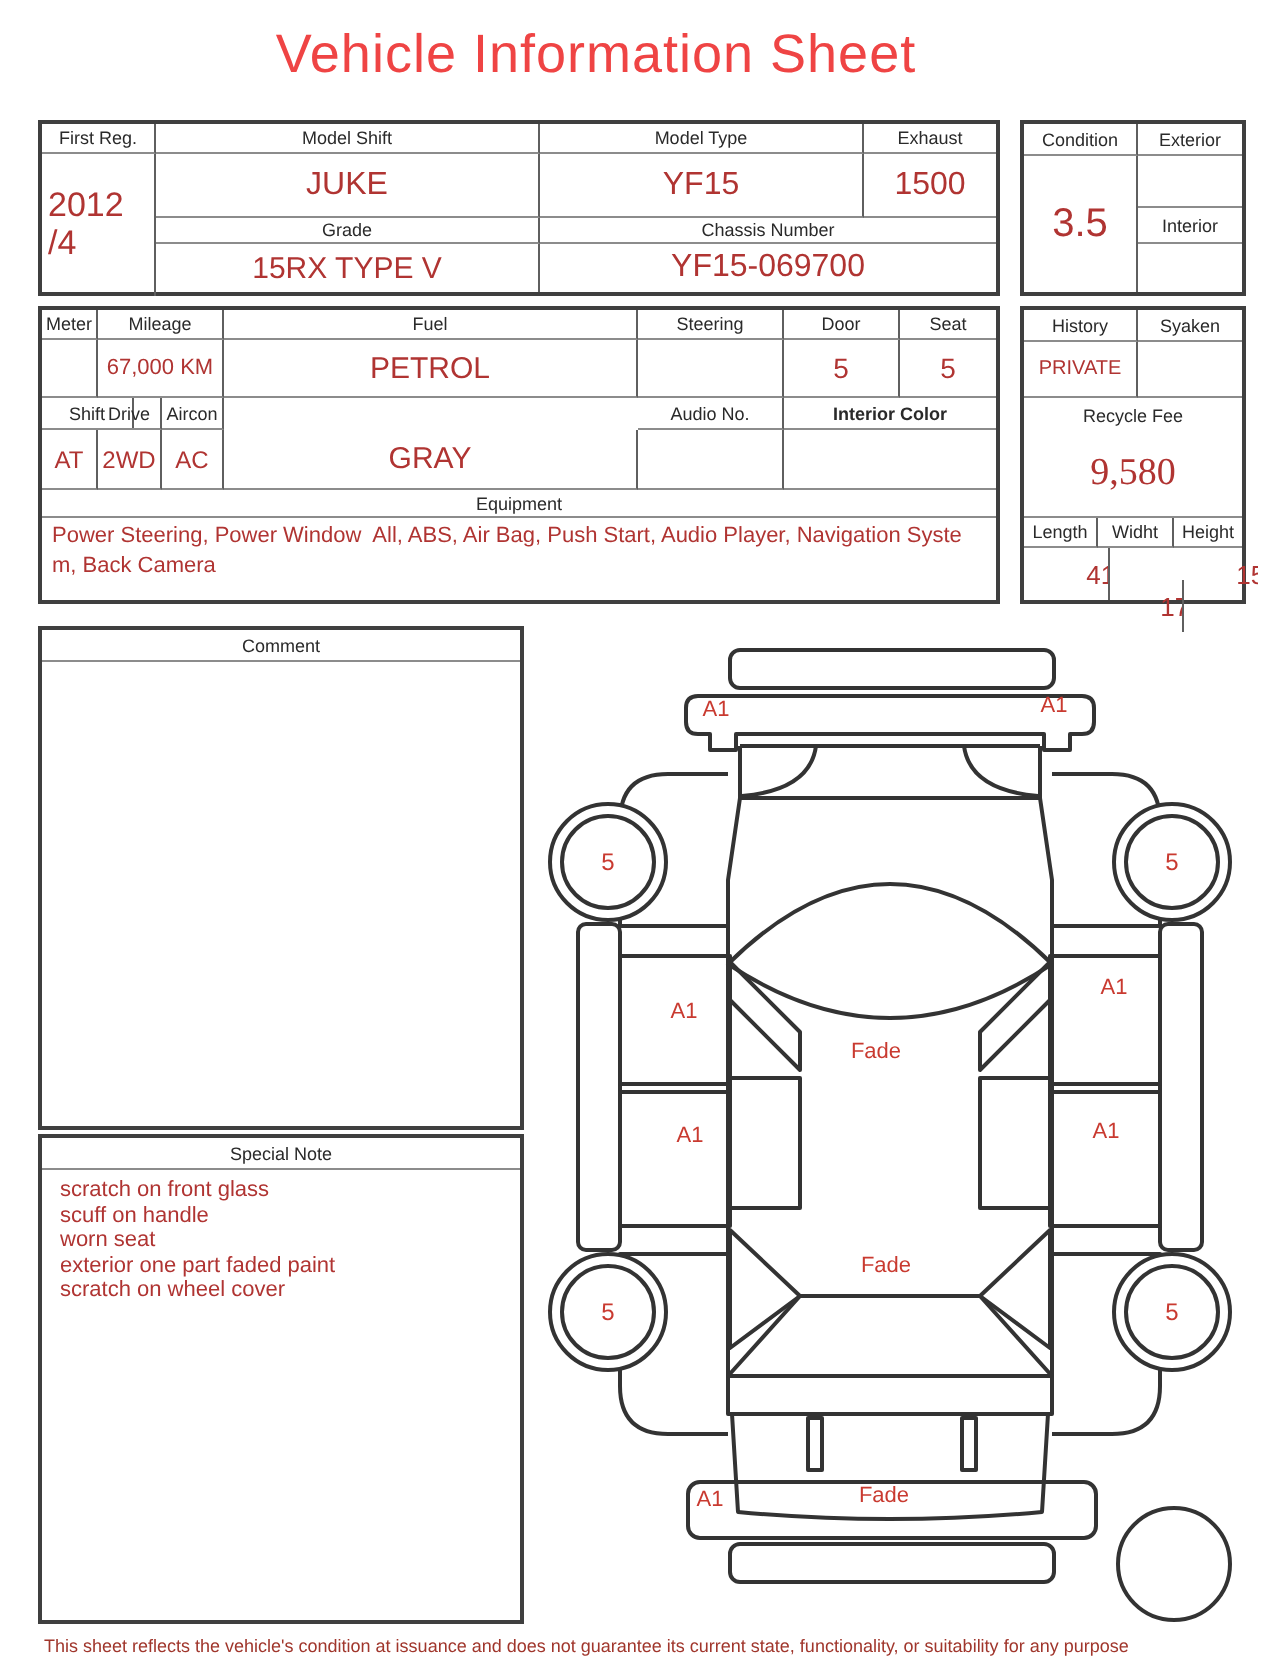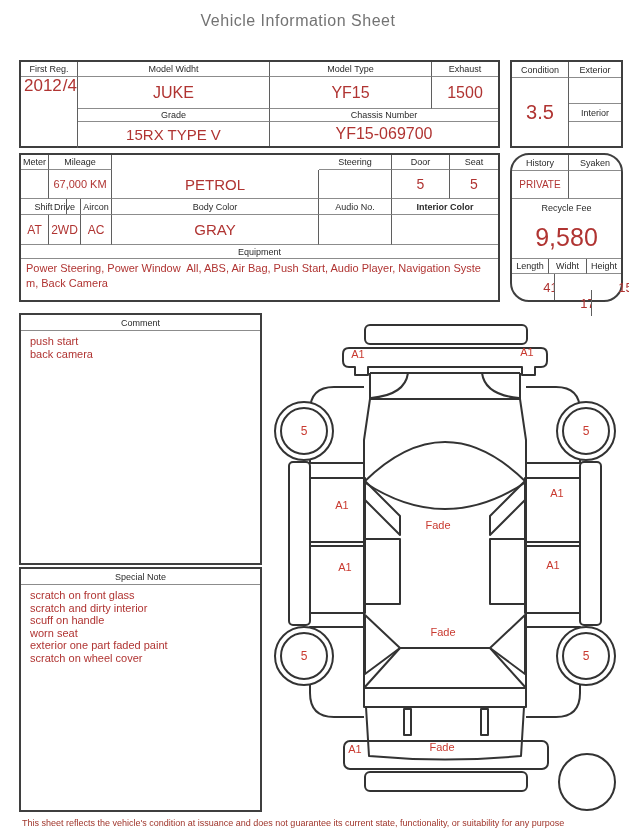--- a/index.html
+++ b/index.html
@@ -1,30 +1,30 @@
 <!DOCTYPE html>
 <html><head>
 <meta charset="utf-8">
 <style>
   html,body{margin:0;padding:0;background:#fff;}
   #page{position:relative;width:640px;height:835px;background:#fff;overflow:hidden;
         font-family:"Liberation Sans",sans-serif;color:#222;}
   .abs{position:absolute;box-sizing:border-box;}
-  #title{top:12px;left:0;width:596px;text-align:center;font-size:16px;color:#737373;letter-spacing:.5px;}
+  #title{top:12px;left:0;width:596px;text-align:center;font-size:27px;color:#ef4444;letter-spacing:.5px;}
   .tbl{border:2px solid #3f3f3f;background:#fff;}
   .cell{position:absolute;box-sizing:border-box;display:flex;align-items:center;justify-content:center;
         overflow:hidden;white-space:nowrap;}
   .lbl{font-size:9px;color:#2a2a2a;}
   .val{color:#b03432;}
   .br{border-right:1px solid #5f5f5f;}
   .bb{border-bottom:1px solid #8c8c8c;}
   .v10{font-size:10px;}.v11{font-size:11px;}.v12{font-size:12px;}.v13{font-size:13px;padding-left:42px;}
   .v14{font-size:14px;}.v15{font-size:15px;}.v16{font-size:16px;}.v17{font-size:17px;}
-  .v19{font-size:25px;}.v20{font-size:20px;}
-  .firstreg{flex-direction:row;align-items:flex-start;justify-content:space-between;
+  .v19{font-size:19px;font-family:Liberation Serif, serif;}.v20{font-size:20px;}
+  .firstreg{flex-direction:column;align-items:flex-start;justify-content:center;
             padding-left:3px;line-height:1.08;}
   .equip{align-items:flex-start;justify-content:flex-start;text-align:left;
          padding:2px 5px;white-space:pre-wrap;word-break:break-all;line-height:1.35;}
   .noteline{font-size:11px;color:#b03432;line-height:1.14;padding-left:9px;}
   .notebody{position:absolute;left:0;right:0;top:16px;padding-top:4px;}
   #disclaimer{left:22px;top:818px;width:608px;font-size:9px;color:#a0362c;}
   
   #diagram{left:270px;top:310px;}
   #diagram path,#diagram rect,#diagram circle{fill:none;stroke:#333;stroke-width:2;stroke-linejoin:round;}
   #diagram circle.wheel{fill:#fff;}
@@ -38,21 +38,21 @@
 <div id="page">
 
   <div id="title" class="abs">Vehicle Information Sheet</div>
 
   <div class="abs tbl" style="left:19px;top:60px;width:481px;height:88px;">
     <div class="cell lbl br bb" style="left:0;top:0;width:57px;height:15px;">First Reg.</div>
     <div class="cell val br firstreg v17" style="left:0;top:15px;width:57px;height:71px;">
       <span>2012</span>
       <span>/4</span>
     </div>
-    <div class="cell lbl br bb" style="left:57px;top:0;width:192px;height:15px;">Model Widht</div>
+    <div class="cell lbl br bb" style="left:57px;top:0;width:192px;height:15px;">Model Shift</div>
     <div class="cell val br bb v16" style="left:57px;top:15px;width:192px;height:32px;">JUKE</div>
     <div class="cell lbl br bb" style="left:249px;top:0;width:162px;height:15px;">Model Type</div>
     <div class="cell val br bb v16" style="left:249px;top:15px;width:162px;height:32px;">YF15</div>
     <div class="cell lbl bb" style="left:411px;top:0;width:66px;height:15px;">Exhaust</div>
     <div class="cell val bb v16" style="left:411px;top:15px;width:66px;height:32px;">1500</div>
     <div class="cell lbl br bb" style="left:57px;top:47px;width:192px;height:13px;">Grade</div>
     <div class="cell val br v15" style="left:57px;top:60px;width:192px;height:24px;">15RX TYPE V</div>
     <div class="cell lbl bb" style="left:249px;top:47px;width:228px;height:13px;">Chassis Number</div>
     <div class="cell val v16" style="left:249px;top:60px;width:228px;height:24px;">YF15-069700</div>
   </div>
@@ -64,73 +64,68 @@
     <div class="cell val bb v11" style="left:57px;top:16px;width:52px;height:26px;"></div>
     <div class="cell lbl bb" style="left:57px;top:42px;width:52px;height:18px;">Interior</div>
     <div class="cell val v11" style="left:57px;top:60px;width:52px;height:24px;"></div>
   </div>
 
   <div class="abs tbl" style="left:19px;top:153px;width:481px;height:149px;">
     <div class="cell lbl br bb" style="left:0;top:0;width:28px;height:15px;">Meter</div>
     <div class="cell val br bb v11" style="left:0;top:15px;width:28px;height:29px;"></div>
     <div class="cell lbl br bb" style="left:28px;top:0;width:63px;height:15px;">Mileage</div>
     <div class="cell val br bb v11" style="left:28px;top:15px;width:63px;height:29px;">67,000 KM</div>
+    <div class="cell lbl br bb" style="left:91px;top:0;width:207px;height:15px;">Fuel</div>
     <div class="cell val br bb v15" style="left:91px;top:15px;width:207px;height:29px;">PETROL</div>
     <div class="cell lbl br bb" style="left:298px;top:0;width:73px;height:15px;">Steering</div>
     <div class="cell val br bb v11" style="left:298px;top:15px;width:73px;height:29px;"></div>
     <div class="cell lbl br bb" style="left:371px;top:0;width:58px;height:15px;">Door</div>
     <div class="cell val br bb v14" style="left:371px;top:15px;width:58px;height:29px;">5</div>
     <div class="cell lbl bb" style="left:429px;top:0;width:48px;height:15px;">Seat</div>
     <div class="cell val bb v14" style="left:429px;top:15px;width:48px;height:29px;">5</div>
 
     <div class="cell lbl br bb" style="left:0;top:44px;width:46px;height:16px;">Shift</div>
     <div class="cell val br bb v12" style="left:0;top:60px;width:28px;height:30px;">AT</div>
     <div class="cell lbl br bb" style="left:28px;top:44px;width:32px;height:16px;">Drive</div>
     <div class="cell val br bb v12" style="left:28px;top:60px;width:32px;height:30px;">2WD</div>
     <div class="cell lbl br bb" style="left:60px;top:44px;width:31px;height:16px;">Aircon</div>
     <div class="cell val br bb v12" style="left:60px;top:60px;width:31px;height:30px;">AC</div>
-    <div class="cell lbl br bb" style="left:91px;top:44px;width:207px;height:16px;">Body Color</div>
     <div class="cell val br bb v15" style="left:91px;top:60px;width:207px;height:30px;">GRAY</div>
     <div class="cell lbl br bb" style="left:298px;top:44px;width:73px;height:16px;">Audio No.</div>
     <div class="cell val br bb v11" style="left:298px;top:60px;width:73px;height:30px;"></div>
     <div class="cell lbl bb" style="left:371px;top:44px;width:106px;height:16px;font-weight:bold;">Interior Color</div>
     <div class="cell val bb v11" style="left:371px;top:60px;width:106px;height:30px;"></div>
 
     <div class="cell lbl bb" style="left:0;top:90px;width:477px;height:14px;">Equipment</div>
     <div class="cell val equip v11" style="left:0;top:104px;width:477px;height:41px;">Power Steering, Power Window  All, ABS, Air Bag, Push Start, Audio Player, Navigation System, Back Camera</div>
   </div>
 
-  <div class="abs tbl" style="left:510px;top:153px;width:113px;height:149px;border-radius:19px;">
+  <div class="abs tbl" style="left:510px;top:153px;width:113px;height:149px;">
     <div class="cell lbl br bb" style="left:0;top:0;width:57px;height:16px;">History</div>
     <div class="cell val br bb v10" style="left:0;top:16px;width:57px;height:28px;">PRIVATE</div>
     <div class="cell lbl bb" style="left:57px;top:0;width:52px;height:16px;">Syaken</div>
     <div class="cell val bb v10" style="left:57px;top:16px;width:52px;height:28px;"></div>
     <div class="cell lbl" style="left:0;top:44px;width:109px;height:17px;">Recycle Fee</div>
     <div class="cell val bb v19" style="left:0;top:61px;width:109px;height:43px;">9,580</div>
     <div class="cell lbl br bb" style="left:0;top:104px;width:37px;height:15px;">Length</div>
     <div class="cell lbl br bb" style="left:37px;top:104px;width:38px;height:15px;">Widht</div>
     <div class="cell lbl bb" style="left:75px;top:104px;width:34px;height:15px;text-align:center;">Height</div>
     <div class="cell val br v13" style="left:0;top:119px;width:37px;height:26px;">413</div>
     <div class="cell val br v13" style="left:37px;top:119px;width:38px;height:26px;margin-top:16px;">176</div>
     <div class="cell val v13" style="left:75px;top:119px;width:34px;height:26px;">156</div>
   </div>
 
   <div class="abs tbl" style="left:19px;top:313px;width:243px;height:252px;">
     <div class="cell lbl bb" style="left:0;top:0;width:239px;height:16px;">Comment</div>
-    <div class="notebody">
-      <div class="noteline">push start</div>
-      <div class="noteline">back camera</div>
-    </div>
   </div>
 
   <div class="abs tbl" style="left:19px;top:567px;width:243px;height:245px;">
     <div class="cell lbl bb" style="left:0;top:0;width:239px;height:16px;">Special Note</div>
     <div class="notebody">
       <div class="noteline">scratch on front glass</div>
-      <div class="noteline">scratch and dirty interior</div>
       <div class="noteline">scuff on handle</div>
       <div class="noteline">worn seat</div>
       <div class="noteline">exterior one part faded paint</div>
       <div class="noteline">scratch on wheel cover</div>
     </div>
   </div>
 
   <svg id="diagram" class="abs" width="370" height="525" viewBox="0 0 370 525">
 
     <rect x="95" y="15" width="162" height="19" rx="5"></rect>

